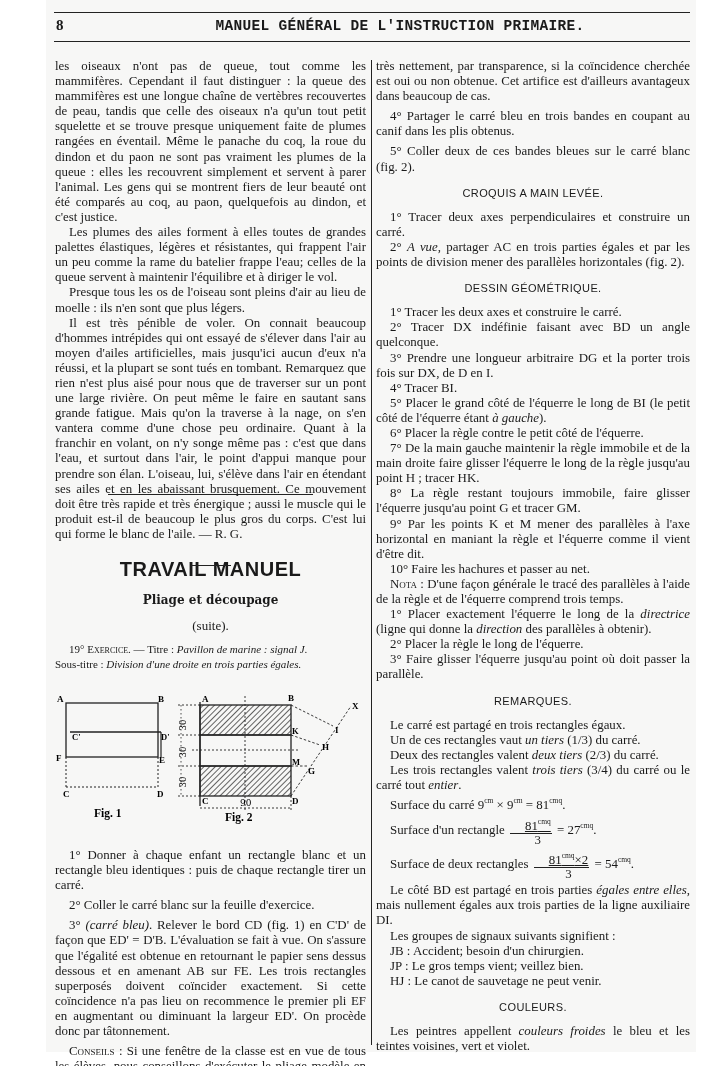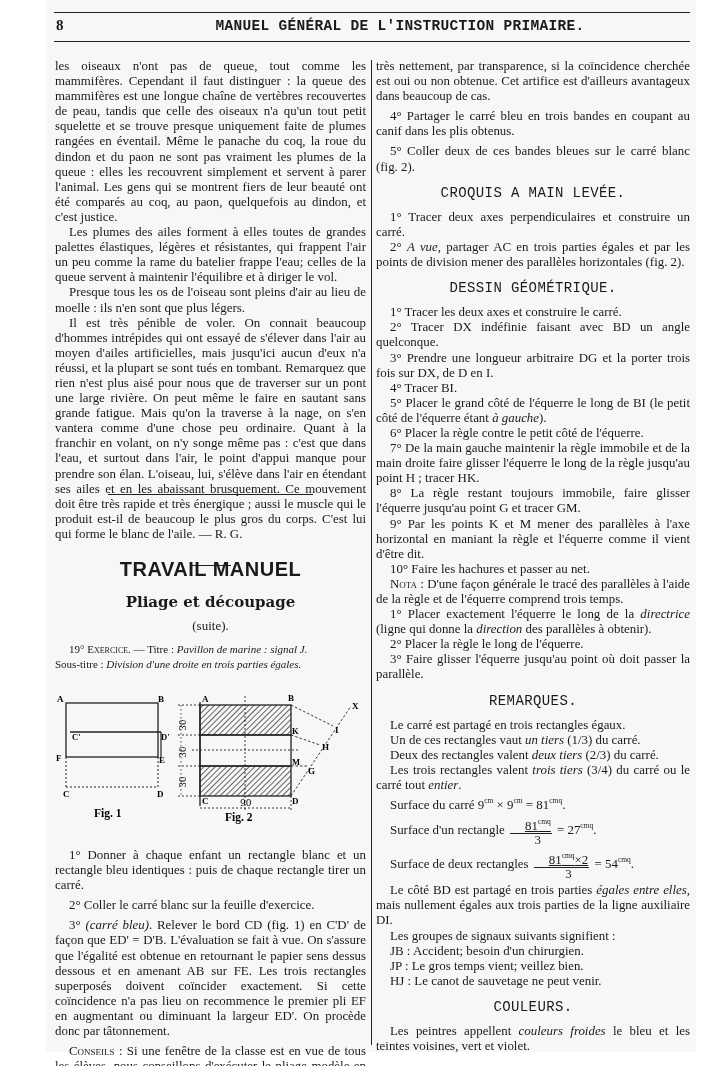--- a/index.html
+++ b/index.html
@@ -8,25 +8,25 @@
   .rule{position:absolute;left:54px;width:636px;height:0;border-top:1.6px solid #222;}
   .pagenum{position:absolute;left:56px;top:17px;font-family:"Liberation Serif",serif;font-weight:bold;font-size:15px;}
   .runhead{position:absolute;left:120px;width:560px;top:18px;text-align:center;font-family:"Liberation Mono","DejaVu Sans Mono",monospace;font-weight:bold;font-size:14.5px;letter-spacing:0.3px;}
   .col{position:absolute;font-family:"Liberation Serif",serif;font-size:12.9px;line-height:15.1px;text-align:justify;}
   .col p{margin:0;text-indent:14px;}
   .col p.noind{text-indent:0;}
   .col .gap{height:5px;}
   .left{left:55px;top:59px;width:311px;}
   .right{left:376px;top:59px;width:314px;}
   .divider{position:absolute;left:371px;top:60px;height:985px;border-left:1.4px solid #222;}
-  .sechead{text-align:center;text-indent:0 !important;font-family:Liberation Mono, monospace;font-size:14px;letter-spacing:0.4px;margin:11px 0 9px 0 !important;}
+  .sechead{text-align:center;text-indent:0 !important;font-family:Liberation Sans, sans-serif;font-size:11px;letter-spacing:0.4px;margin:11px 0 9px 0 !important;}
   .bigtitle{position:absolute;left:55px;width:311px;top:558px;text-align:center;font-family:"Liberation Sans",sans-serif;font-weight:bold;font-size:20px;letter-spacing:0.5px;}
   .sep1{position:absolute;left:108px;width:205px;top:494px;border-top:1.3px solid #222;}
   .sep2{position:absolute;left:191px;width:40px;top:565px;border-top:1.2px solid #222;}
-  .subtitle{position:absolute;left:55px;width:311px;top:593px;text-align:center;font-weight:bold;font-size:15px;font-family:"DejaVu Serif",serif;}
+  .subtitle{position:absolute;left:55px;width:311px;top:593px;text-align:center;font-weight:bold;font-size:12px;font-family:"DejaVu Serif",serif;}
   .suite{position:absolute;left:55px;width:311px;top:618px;text-align:center;font-size:13px;font-family:"Liberation Serif",serif;}
   .exo{position:absolute;left:55px;width:311px;top:642px;font-family:"Liberation Serif",serif;font-size:11px;line-height:14.5px;text-align:justify;}
   .exo p{margin:0;}
   .sc{font-variant:small-caps;}
   .figs{position:absolute;left:50px;top:688px;width:320px;height:140px;}
   .leftlow{position:absolute;left:55px;top:848px;width:311px;}
   .frac{display:inline-block;vertical-align:middle;text-align:center;line-height:13px;margin:0 2px;}
   .frac .num{display:block;border-bottom:1px solid #222;padding:0 1px;text-decoration:underline;}
   .frac .den{display:block;}
   .sup{font-size:7.5px;vertical-align:6px;}

